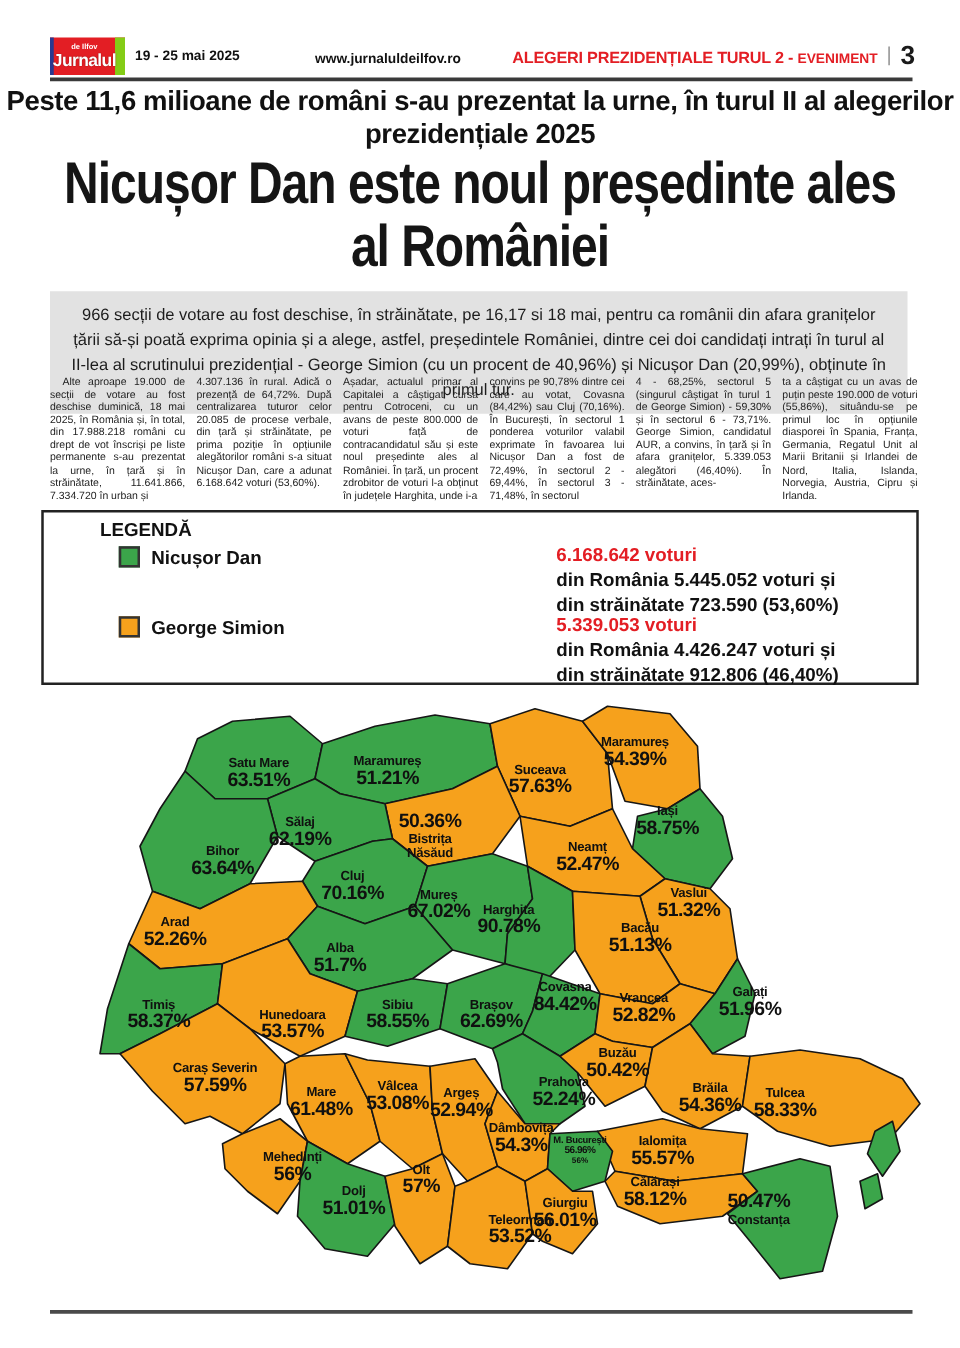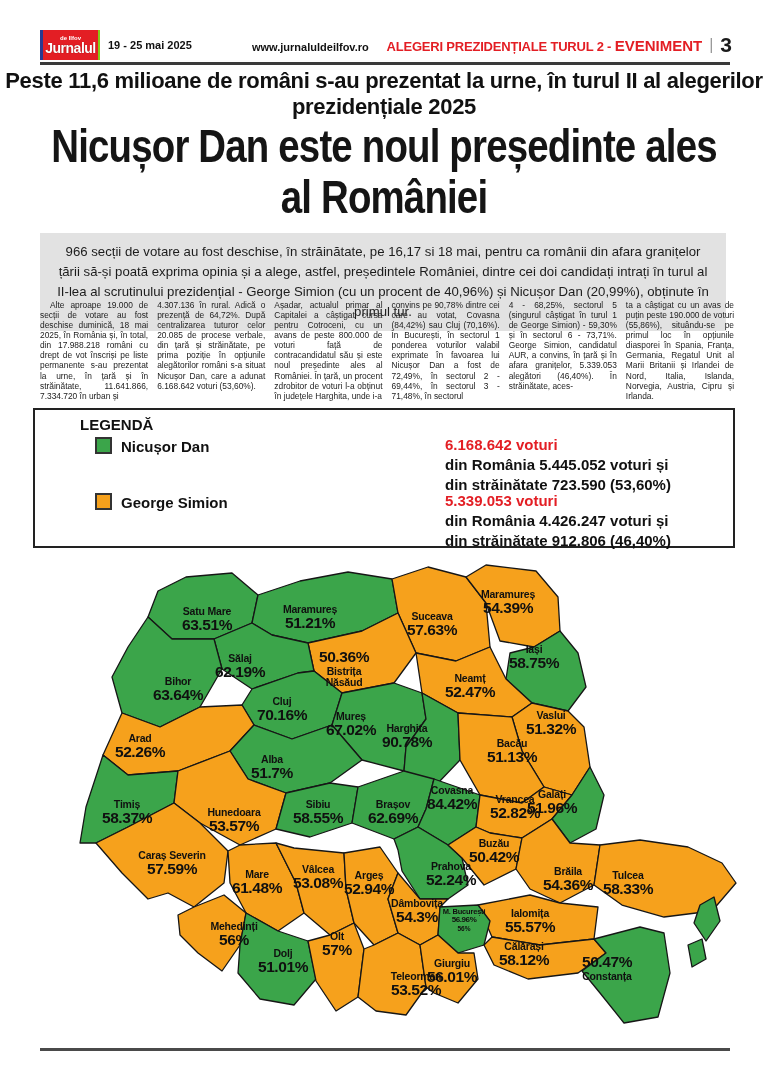--- a/index.html
+++ b/index.html
@@ -1,29 +1,29 @@
 <!DOCTYPE html>
 <html><head>
 <meta charset="utf-8">
 <style>
   html,body{margin:0;padding:0;background:#fff;}
   .page{position:relative;width:768px;height:1078px;background:#fff;overflow:hidden;
         font-family:"Liberation Sans",sans-serif;color:#111;}
   
   .logo{position:absolute;left:40px;top:30px;width:60px;height:30px;background:#e31e24;
-        border-left:3px solid #2a3990;border-right:2px solid #84cc16;box-sizing:border-box;
+        border-left:3px solid #2a3990;border-right:8px solid #84cc16;box-sizing:border-box;
         display:flex;flex-direction:column;align-items:center;justify-content:center;}
   .logo .small{font-size:6px;color:#fff;font-weight:bold;line-height:6px;}
   .logo .big{font-size:14px;color:#fff;font-weight:bold;letter-spacing:-0.5px;line-height:14px;
              text-shadow:0 0 1px #7a0000;}
   .hdr-date{position:absolute;left:108px;top:39px;font-size:11px;font-weight:bold;}
   .hdr-site{position:absolute;left:252px;top:41px;font-size:11px;font-weight:bold;}
   .hdr-right{position:absolute;right:36px;top:33px;display:flex;align-items:center;gap:7px;}
   .hdr-section{color:#e31e24;font-size:13px;font-weight:bold;letter-spacing:-0.2px;}
-  .hdr-section b{font-size:15px;letter-spacing:0;}
+  .hdr-section b{font-size:11px;letter-spacing:0;}
   .hdr-sep{color:#999;font-size:16px;font-weight:normal;}
   .hdr-page{font-size:21px;font-weight:bold;color:#1a1a1a;}
   .hdr-rule{position:absolute;left:40px;top:62px;width:690px;height:3px;background:#3a3a3a;}
   .bottom-rule{position:absolute;left:40px;top:1048px;width:690px;height:3px;background:#4a4a4a;}
   
   .subtitle{position:absolute;left:0;top:68px;width:768px;text-align:center;
             font-size:22px;font-weight:bold;line-height:26px;letter-spacing:-0.3px;}
   .headline{position:absolute;left:0;top:120px;width:768px;}
   .headline .inner{width:940px;margin-left:-86px;transform:scaleX(0.817);transform-origin:center;
             text-align:center;font-size:47px;font-weight:bold;line-height:51px;
@@ -250,21 +250,21 @@
           <div class="pct">58.55%</div>
         </div>
         <div class="county-label" style="left: 393px; top: 258px;">
           <div class="cname">Brașov</div>
           <div class="pct">62.69%</div>
         </div>
         <div class="county-label" style="left: 515px; top: 253px;">
           <div class="cname">Vrancea</div>
           <div class="pct">52.82%</div>
         </div>
-        <div class="county-label" style="left: 552px; top: 248px;">
+        <div class="county-label" style="left: 600px; top: 248px;">
           <div class="cname">Galați</div>
           <div class="pct">51.96%</div>
         </div>
         <div class="county-label" style="left: 172px; top: 309px;">
           <div class="cname">Caraș Severin</div>
           <div class="pct">57.59%</div>
         </div>
         <div class="county-label" style="left: 257px; top: 328px;">
           <div class="cname">Mare</div>
           <div class="pct">61.48%</div>

